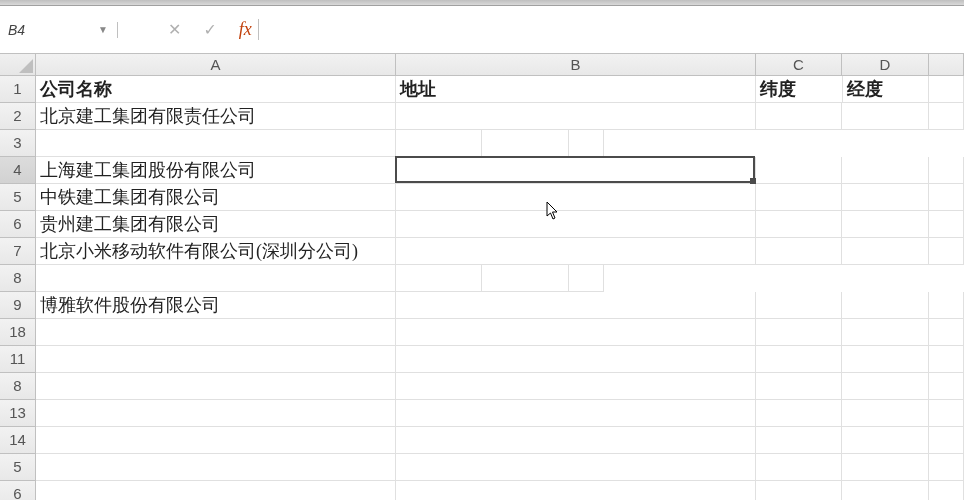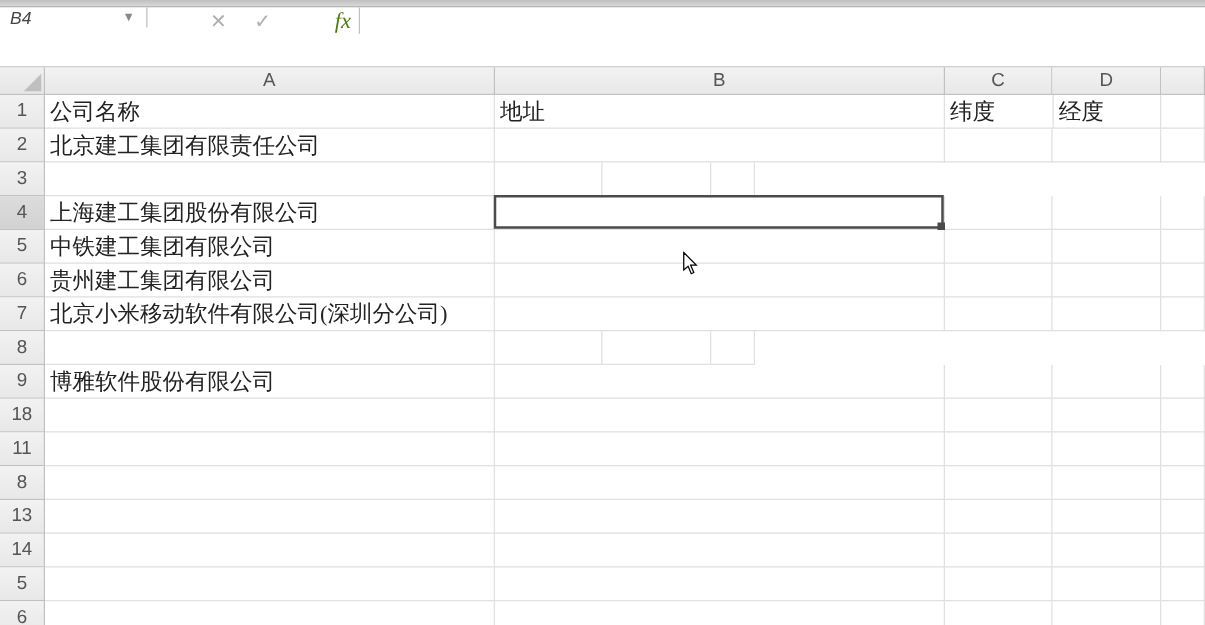--- a/index.html
+++ b/index.html
@@ -8,21 +8,21 @@
   
   .topbar {
     height: 6px;
     background: linear-gradient(#bfbfbf, #d9d9d9);
     border-bottom: 1px solid #a0a0a0;
   }
 
   
   .formula-bar {
     display: flex;
-    align-items: flex-start;
+    align-items: center;
     height: 48px;
     background: #fff;
     border-bottom: 1px solid #c0c0c0;
   }
   .name-box {
     display: flex;
     align-items: center;
     width: 118px;
     border-right: 1px solid #c0c0c0;
     padding: 0 6px;
@@ -50,22 +50,21 @@
     border-right: 1px solid #c0c0c0;
     padding: 0 6px;
     gap: 22px;
     color: #b0b0b0;
     font-size: 16px;
   }
   .fb-btns .fx {
     font-style: italic;
     font-family: "Times New Roman", serif;
     font-size: 18px;
-    color: #4d7c0f;
-    margin-left: 29px;
+    color: #c2410c;
   }
   .fb-input {
     flex: 1;
     padding: 0 6px;
     font-size: 14px;
     color: #444;
     border: none;
     outline: none;
     background: transparent;
   }
@@ -126,21 +125,21 @@
     border-right: 1px solid #e0e0e0;
     border-bottom: 1px solid #e0e0e0;
     font-size: 18px;
     color: #222;
     padding: 2px 4px;
     line-height: 23px;
     overflow: hidden;
     white-space: nowrap;
     font-family: SimSun, "Songti SC", serif;
   }
-  .cell.hcell { font-weight: normal; }
+  .cell.hcell { font-weight: bold; }
 
   .data-row { height: 27px; }
   .data-row .row-h { line-height: 25px; }
 
   
   .active-cell {
     position: absolute;
     border: 2px solid #4b4b4b;
     pointer-events: none;
     background: transparent;

